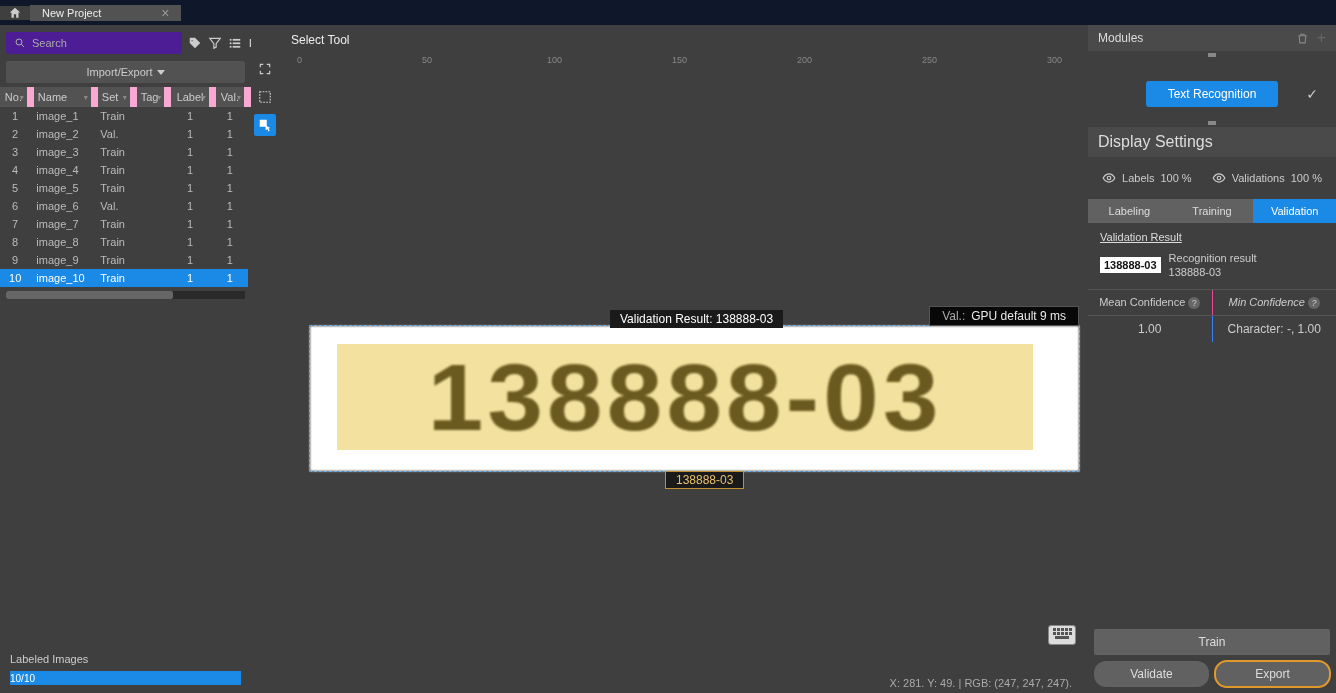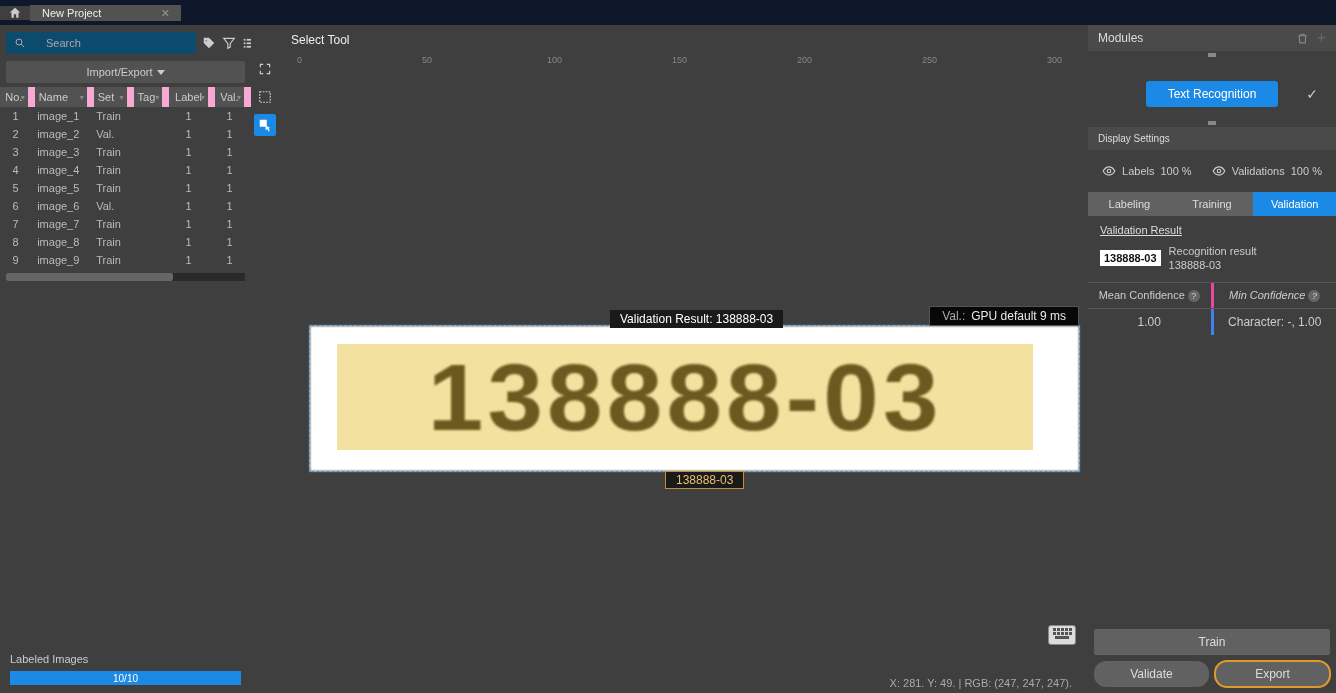--- a/index.html
+++ b/index.html
@@ -12,40 +12,40 @@
 .home-btn svg { fill: #ccc; }
 .tab { display: flex; align-items: center; gap: 60px; padding: 0 12px; background: #525252; color: #eee; font-size: 11px; position: relative; cursor: pointer; }
 .tab .close { font-size: 14px; color: #999; }
 
 
 .body { flex: 1; display: flex; min-height: 0; }
 
 
 .left { width: 251px; background: #3f3f3f; display: flex; flex-direction: column; }
 .search-row { display: flex; align-items: center; gap: 6px; padding: 4px 6px; height: 36px; }
-.search-input { flex: 1; display: flex; align-items: center; gap: 20px; background: #0c4a6e; border-radius: 3px; padding: 0 8px; height: 22px; }
+.search-input { flex: 1; display: flex; align-items: center; gap: 6px; background: #4c1d95; border-radius: 3px; padding: 0 8px; height: 22px; }
 .search-input input { flex: 1; border: none; background: transparent; color: #ccc; font-size: 11px; outline: none; }
 .search-input input::placeholder { color: #aaa; }
 .icon-btn { width: 16px; height: 16px; display: flex; align-items: center; justify-content: center; cursor: pointer; color: #ccc; }
 .import-export { display: flex; align-items: center; justify-content: center; gap: 4px; background: #525252; height: 22px; margin: 0 6px 4px; border-radius: 2px; cursor: pointer; font-size: 11px; }
 .caret-down { width: 0; height: 0; border-left: 4px solid transparent; border-right: 4px solid transparent; border-top: 5px solid #ccc; }
 
 table.images { width: 100%; border-collapse: collapse; font-size: 11px; }
 table.images th { background: #525252; color: #ccc; padding: 4px 4px; text-align: left; font-weight: normal; border-right: 7px solid #f9a8d4; position: relative; }
 table.images th .sort { font-size: 8px; color: #888; position: absolute; right: 3px; top: 50%; transform: translateY(-50%); }
 table.images td { padding: 3px 6px; color: #bbb; }
 table.images tr.sel td { background: #1b8ae6; color: #fff; }
 table.images .c-label, table.images .c-val, table.images .c-no { text-align: center; }
 
 .hscroll { height: 8px; margin: 4px 6px 0; background: #2a2a2a; }
 .hscroll .thumb { height: 100%; width: 70%; background: #666; border-radius: 2px; }
 
 .labeled-bar { margin-top: auto; padding: 6px 10px 8px; }
 .labeled-bar .title { font-size: 11px; color: #ccc; margin-bottom: 6px; }
-.prog { height: 14px; background: #1b8ae6; color: #fff; display: flex; align-items: center; justify-content: center; font-size: 10px; }
+.prog { height: 14px; background: #1b8ae6; color: #fff; display: flex; align-items: center; justify-content: flex-start; font-size: 10px; }
 
 
 .toolstrip { width: 28px; background: #3f3f3f; display: flex; flex-direction: column; align-items: center; padding-top: 33px; gap: 6px; }
 .tool { width: 22px; height: 22px; display: flex; align-items: center; justify-content: center; color: #ccc; cursor: pointer; border-radius: 2px; }
 .tool.sel { background: #1b8ae6; color: #fff; }
 
 
 .center { flex: 1; display: flex; flex-direction: column; background: #3f3f3f; min-width: 0; }
 .center-title { height: 30px; display: flex; align-items: center; padding: 0 12px; color: #eee; font-size: 12px; }
 .ruler-h { height: 18px; display:flex; position: relative; background: #3f3f3f; color: #888; font-size: 9px; }
@@ -69,38 +69,38 @@
 
 
 .right { width: 248px; background: #3f3f3f; display: flex; flex-direction: column; }
 .panel-header { display: flex; align-items: center; justify-content: space-between; padding: 6px 10px; color: #ddd; font-size: 12px; background:#4a4a4a; }
 .panel-header .icons { display: flex; gap: 8px; color: #777; }
 .module-row { display:flex; align-items:center; justify-content:center; gap:10px; padding: 30px 10px 20px; position:relative;}
 .module-btn { background: #1b8ae6; color: #fff; padding: 6px 22px; border-radius: 3px; font-size: 12px; cursor: pointer; }
 .module-check { color:#ccc; font-size:14px; position:absolute; right:18px;}
 .handle { position:absolute; width:8px; height:4px; background:#888; left:50%; transform:translateX(-50%); }
 .handle.top{top:2px;} .handle.bottom{bottom:2px;}
-.section-title { background: #4a4a4a; padding: 6px 10px; font-size: 10px; color: #ddd; }
+.section-title { background: #4a4a4a; padding: 6px 10px; font-size: 16px; color: #ddd; }
 .display-row { display: flex; align-items: center; justify-content: space-around; padding: 14px 4px; font-size: 11px; color: #ccc; }
 .display-row .grp { display: flex; align-items: center; gap: 6px; }
 .tabs3 { display: flex; }
 .tabs3 .t { flex: 1; text-align: center; padding: 6px 0; font-size: 11px; background: #616161; color: #ddd; cursor: pointer; }
 .tabs3 .t.sel { background: #1b8ae6; color: #fff; }
 .param-row { display: flex; align-items: center; justify-content: space-between; padding: 10px 12px; font-size: 11px; color: #ccc; }
 .param-row .icons { display:flex; gap:8px; color:#ccc;}
 .val-res-title { padding: 8px 12px 4px; font-size: 11px; color: #ddd; text-decoration: underline; }
 .recog-card { display:flex; gap:8px; padding: 4px 12px 10px; align-items:center;}
 .recog-thumb { background:#fff; color:#111; font-weight:bold; font-size:11px; padding:2px 4px; font-family: Arial; }
 .recog-meta { font-size:11px; color:#ccc; line-height:14px;}
 .conf-table { display:flex; border-top:1px solid #555; border-bottom:1px solid #555; }
-.conf-cell { flex:1; text-align:center; padding:6px 0; font-size:11px; border-right:3px solid #ec4899; }
+.conf-cell { flex:1; text-align:center; padding:6px 0; font-size:11px; border-right:1px solid #ec4899; }
 .conf-cell:last-child{border-right:none;font-style:italic;}
 .conf-cell .q { display:inline-flex; width:12px; height:12px; border-radius:50%; background:#666; color:#ccc; align-items:center; justify-content:center; font-size:9px; margin-left:3px;}
 .conf-values { display:flex; }
-.conf-values .v { flex:1; text-align:center; padding:6px 0; border-right:3px solid #3b82f6;}
+.conf-values .v { flex:1; text-align:center; padding:6px 0; border-right:1px solid #3b82f6;}
 .conf-values .v:last-child{border-right:none;}
 
 .right-bottom { margin-top:auto; padding:6px; display:flex; flex-direction:column; gap:6px; }
 .btn-wide { background:#616161; color:#ddd; text-align:center; padding:6px 0; border-radius:2px; font-size:12px; cursor:pointer; }
 .btn-row2 { display:flex; gap:6px; }
 .btn-row2 .b { flex:1; background:#616161; color:#ddd; text-align:center; padding:6px 0; border-radius:12px; font-size:12px; cursor:pointer; }
 .btn-row2 .b.highlight { outline:2px solid #e09a2b; outline-offset:-1px; }
 
 svg { display:block; }
 </style>
@@ -239,20 +239,28 @@
               <td class="c-val">1</td>
             </tr>
             <tr>
               <td class="c-no">9</td>
               <td>image_9</td>
               <td>Train</td>
               <td></td>
               <td class="c-label">1</td>
               <td class="c-val">1</td>
             </tr>
+            <tr class="sel">
+              <td class="c-no">10</td>
+              <td>image_10</td>
+              <td>Train</td>
+              <td></td>
+              <td class="c-label">1</td>
+              <td class="c-val">1</td>
+            </tr>
           </tbody>
     </table>
 
     <div class="hscroll">
           <div class="thumb"></div>
         </div>
 
     <div class="labeled-bar">
       <div class="title">Labeled Images</div>
       <div class="prog">

